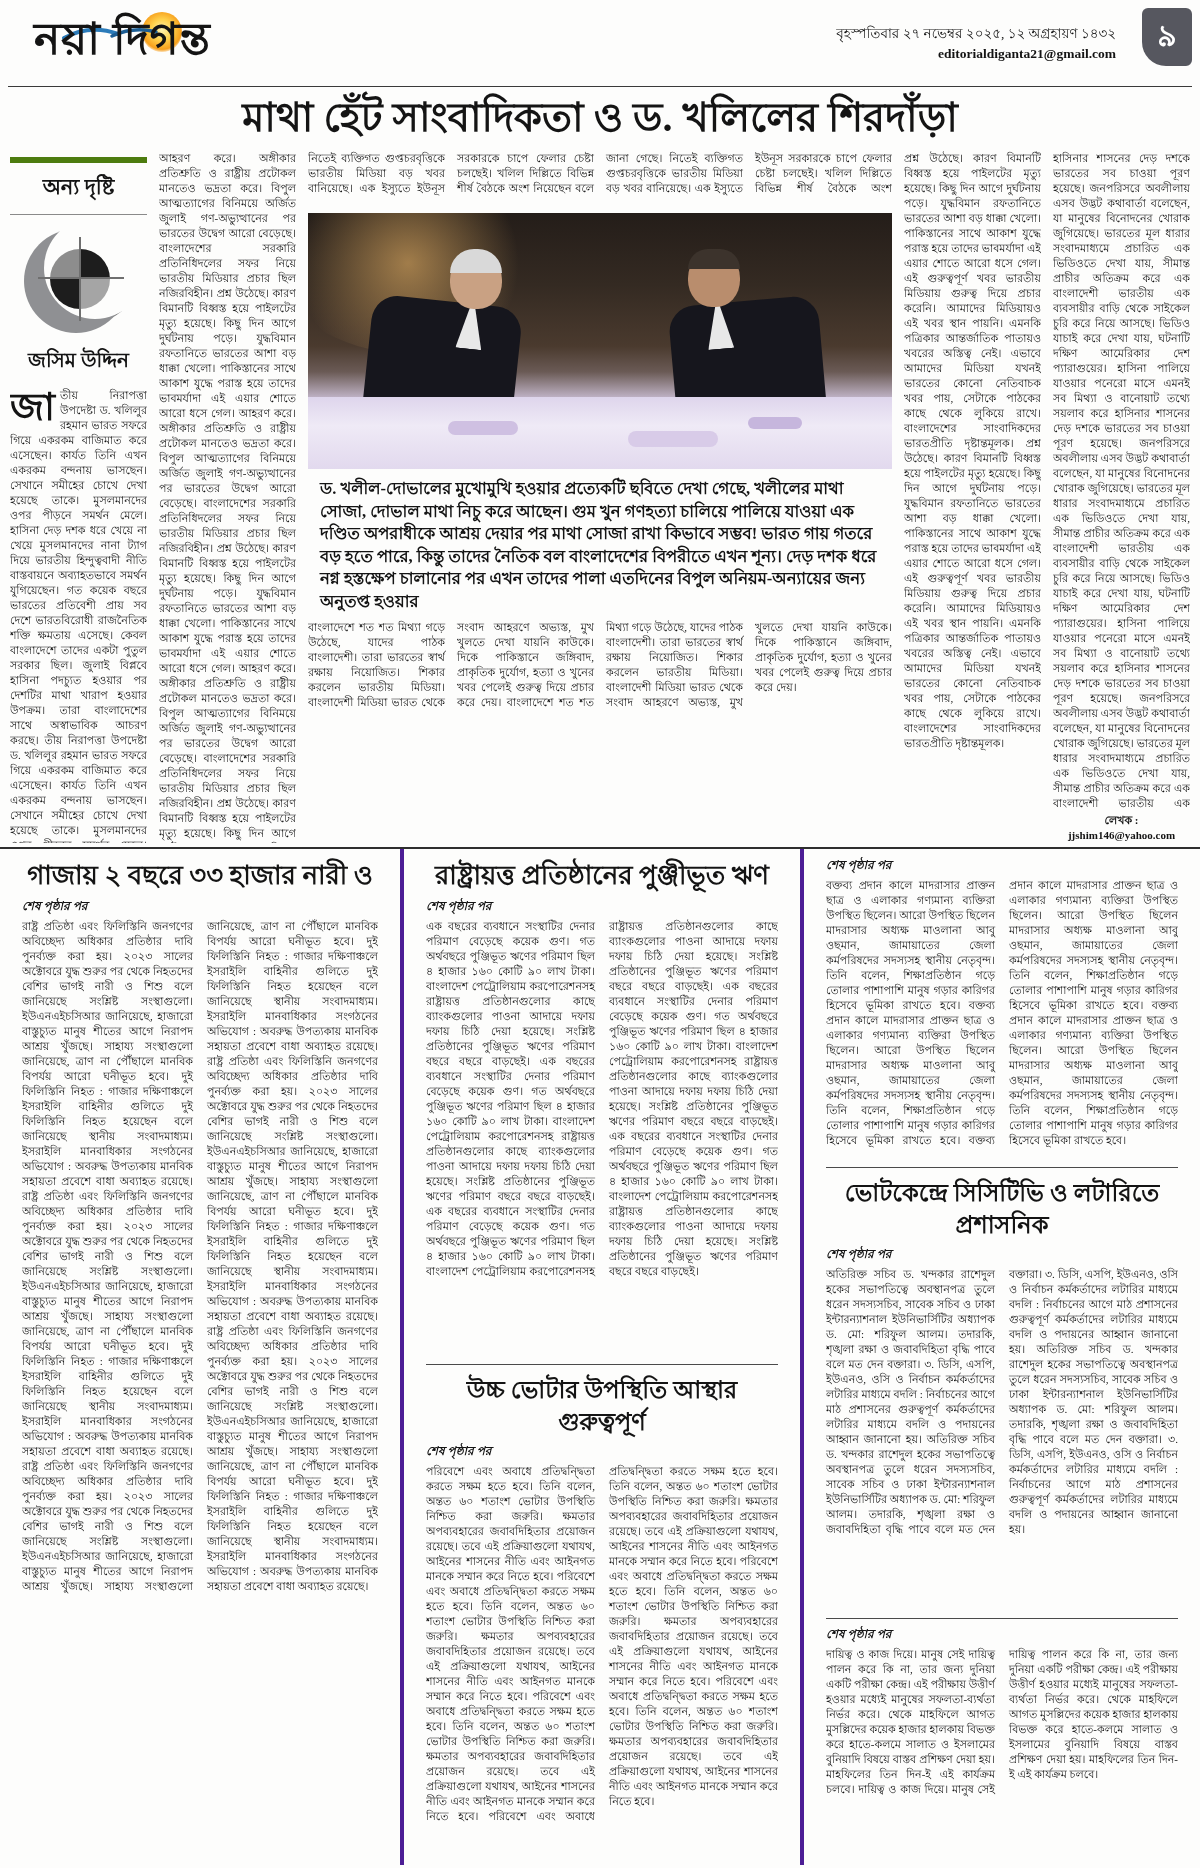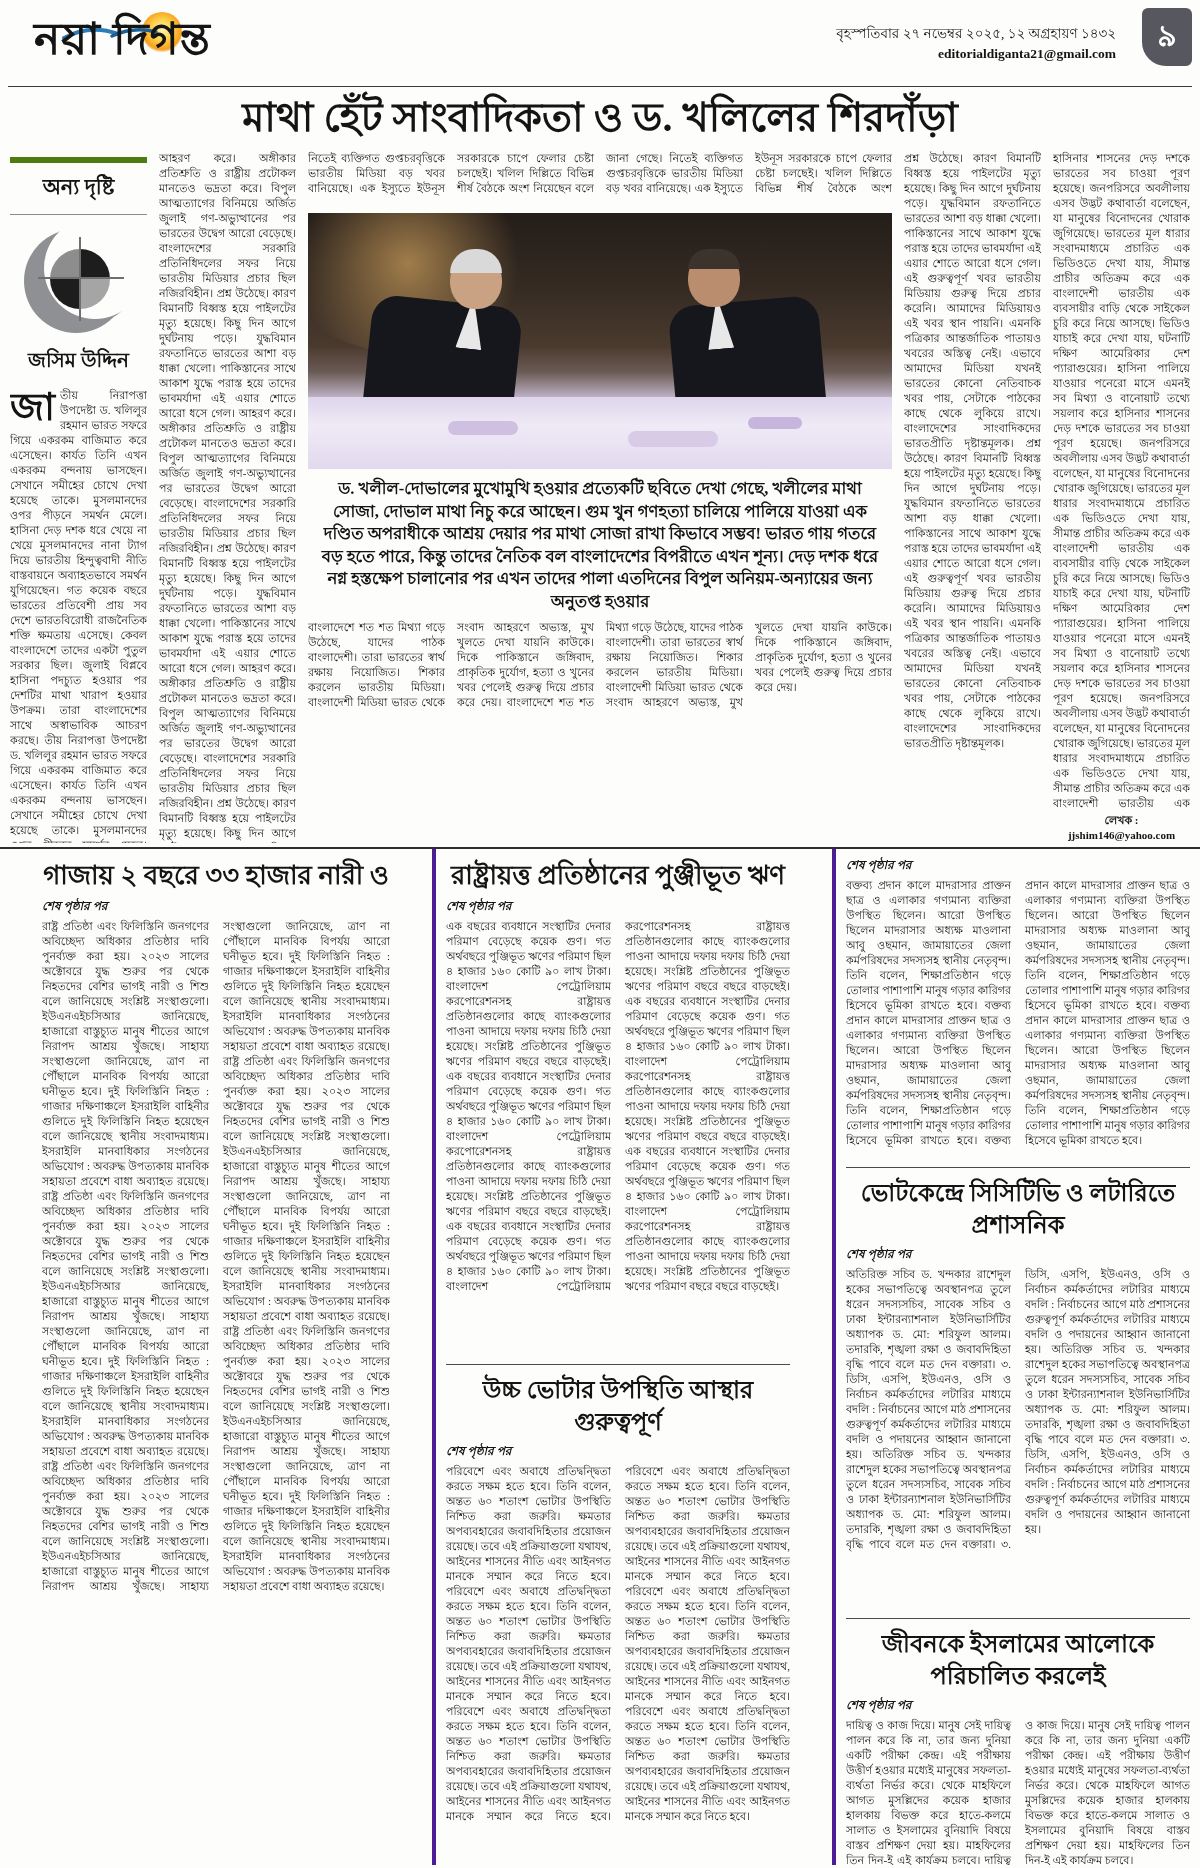--- a/index.html
+++ b/index.html
@@ -48,27 +48,27 @@
     background:radial-gradient(circle,rgba(255,196,110,.55) 0%,rgba(255,196,110,0) 70%);}
   .ph-head{position:absolute;width:52px;height:58px;border-radius:50% 50% 46% 46%;background:#c9a183;}
   .ph-hair{position:absolute;width:52px;height:24px;border-radius:26px 26px 0 0;background:#d9d9d9;}
   .ph-torso{position:absolute;width:150px;height:110px;border-radius:26px 26px 0 0;background:#16161d;}
   .ph-shirt{position:absolute;width:26px;height:52px;background:#e8e8e8;clip-path:polygon(50% 0,100% 100%,0 100%);}
   .ph-table{position:absolute;left:0;right:0;bottom:0;height:72px;
     background:linear-gradient(180deg,#ded5ec 0%,#efeaf6 40%,#e2d9ee 100%);}
   .ph-item1{position:absolute;bottom:34px;left:140px;width:70px;height:14px;border-radius:7px;background:#cfc0e2;}
   .ph-item2{position:absolute;bottom:22px;left:320px;width:90px;height:16px;border-radius:8px;background:#d8cbe8;}
   .ph-item3{position:absolute;bottom:40px;left:440px;width:54px;height:12px;border-radius:6px;background:#c6b6dd;}
-  .caption{font-size:16.5px;line-height:22.5px;font-weight:bold;text-align:center;padding:9px 12px 7px;}
+  .caption{font-size:16.5px;line-height:22.5px;font-weight:bold;text-align:left;padding:9px 12px 7px;}
   .mid-bottom{font-size:11px;line-height:15px;text-align:justify;column-count:4;column-gap:12px;flex:1;overflow:hidden;}
   .writer-block{font-size:11px;line-height:15px;font-weight:bold;text-align:center;padding-top:3px;}
   .writer-block .em{font-weight:bold;}
   
   .section2{border-top:2px solid #2e2e2e;display:grid;grid-template-columns:1fr 1fr 1fr;height:1016px;overflow:hidden;}
-  .region{padding:6px 10px 0;overflow:hidden;display:flex;flex-direction:column;margin-left:32px;}
+  .region{padding:6px 22px 0;overflow:hidden;display:flex;flex-direction:column;}
   .region + .region{border-left:4px solid #4c1d95;}
   .article{display:flex;flex-direction:column;overflow:hidden;}
   .article + .article{border-top:1.5px solid #4a4a4a;margin-top:7px;padding-top:5px;}
   .a-headline{text-align:center;font-weight:bold;font-size:26px;line-height:34px;margin:4px 0 3px;}
   .a-headline.sm{font-size:24px;line-height:32px;}
   .continued{font-weight:bold;font-style:italic;font-size:12px;margin:1px 0 2px;}
   .acols{column-count:2;column-gap:14px;font-size:11px;line-height:15px;text-align:justify;overflow:hidden;}
   .fill{flex:1;}
   .h-gaza{height:938px;}
   .h-loan{height:438px;}
@@ -185,20 +185,19 @@
       <div class="article">
         <div class="continued">শেষ পৃষ্ঠার পর</div>
         <div class="acols h-edu">বক্তব্য প্রদান কালে মাদরাসার প্রাক্তন ছাত্র ও এলাকার গণ্যমান্য ব্যক্তিরা উপস্থিত ছিলেন। আরো উপস্থিত ছিলেন মাদরাসার অধ্যক্ষ মাওলানা আবু ওছমান, জামায়াতের জেলা কর্মপরিষদের সদস্যসহ স্থানীয় নেতৃবৃন্দ। তিনি বলেন, শিক্ষাপ্রতিষ্ঠান গড়ে তোলার পাশাপাশি মানুষ গড়ার কারিগর হিসেবে ভূমিকা রাখতে হবে। বক্তব্য প্রদান কালে মাদরাসার প্রাক্তন ছাত্র ও এলাকার গণ্যমান্য ব্যক্তিরা উপস্থিত ছিলেন। আরো উপস্থিত ছিলেন মাদরাসার অধ্যক্ষ মাওলানা আবু ওছমান, জামায়াতের জেলা কর্মপরিষদের সদস্যসহ স্থানীয় নেতৃবৃন্দ। তিনি বলেন, শিক্ষাপ্রতিষ্ঠান গড়ে তোলার পাশাপাশি মানুষ গড়ার কারিগর হিসেবে ভূমিকা রাখতে হবে। বক্তব্য প্রদান কালে মাদরাসার প্রাক্তন ছাত্র ও এলাকার গণ্যমান্য ব্যক্তিরা উপস্থিত ছিলেন। আরো উপস্থিত ছিলেন মাদরাসার অধ্যক্ষ মাওলানা আবু ওছমান, জামায়াতের জেলা কর্মপরিষদের সদস্যসহ স্থানীয় নেতৃবৃন্দ। তিনি বলেন, শিক্ষাপ্রতিষ্ঠান গড়ে তোলার পাশাপাশি মানুষ গড়ার কারিগর হিসেবে ভূমিকা রাখতে হবে। বক্তব্য প্রদান কালে মাদরাসার প্রাক্তন ছাত্র ও এলাকার গণ্যমান্য ব্যক্তিরা উপস্থিত ছিলেন। আরো উপস্থিত ছিলেন মাদরাসার অধ্যক্ষ মাওলানা আবু ওছমান, জামায়াতের জেলা কর্মপরিষদের সদস্যসহ স্থানীয় নেতৃবৃন্দ। তিনি বলেন, শিক্ষাপ্রতিষ্ঠান গড়ে তোলার পাশাপাশি মানুষ গড়ার কারিগর হিসেবে ভূমিকা রাখতে হবে।</div>
       </div>
       <div class="article">
         <div class="a-headline sm">ভোটকেন্দ্রে সিসিটিভি ও লটারিতে প্রশাসনিক</div>
         <div class="continued">শেষ পৃষ্ঠার পর</div>
         <div class="acols h-cctv">অতিরিক্ত সচিব ড. খন্দকার রাশেদুল হকের সভাপতিত্বে অবস্থানপত্র তুলে ধরেন সদস্যসচিব, সাবেক সচিব ও ঢাকা ইন্টারন্যাশনাল ইউনিভার্সিটির অধ্যাপক ড. মো: শরিফুল আলম। তদারকি, শৃঙ্খলা রক্ষা ও জবাবদিহিতা বৃদ্ধি পাবে বলে মত দেন বক্তারা। ৩. ডিসি, এসপি, ইউএনও, ওসি ও নির্বাচন কর্মকর্তাদের লটারির মাধ্যমে বদলি : নির্বাচনের আগে মাঠ প্রশাসনের গুরুত্বপূর্ণ কর্মকর্তাদের লটারির মাধ্যমে বদলি ও পদায়নের আহ্বান জানানো হয়। অতিরিক্ত সচিব ড. খন্দকার রাশেদুল হকের সভাপতিত্বে অবস্থানপত্র তুলে ধরেন সদস্যসচিব, সাবেক সচিব ও ঢাকা ইন্টারন্যাশনাল ইউনিভার্সিটির অধ্যাপক ড. মো: শরিফুল আলম। তদারকি, শৃঙ্খলা রক্ষা ও জবাবদিহিতা বৃদ্ধি পাবে বলে মত দেন বক্তারা। ৩. ডিসি, এসপি, ইউএনও, ওসি ও নির্বাচন কর্মকর্তাদের লটারির মাধ্যমে বদলি : নির্বাচনের আগে মাঠ প্রশাসনের গুরুত্বপূর্ণ কর্মকর্তাদের লটারির মাধ্যমে বদলি ও পদায়নের আহ্বান জানানো হয়। অতিরিক্ত সচিব ড. খন্দকার রাশেদুল হকের সভাপতিত্বে অবস্থানপত্র তুলে ধরেন সদস্যসচিব, সাবেক সচিব ও ঢাকা ইন্টারন্যাশনাল ইউনিভার্সিটির অধ্যাপক ড. মো: শরিফুল আলম। তদারকি, শৃঙ্খলা রক্ষা ও জবাবদিহিতা বৃদ্ধি পাবে বলে মত দেন বক্তারা। ৩. ডিসি, এসপি, ইউএনও, ওসি ও নির্বাচন কর্মকর্তাদের লটারির মাধ্যমে বদলি : নির্বাচনের আগে মাঠ প্রশাসনের গুরুত্বপূর্ণ কর্মকর্তাদের লটারির মাধ্যমে বদলি ও পদায়নের আহ্বান জানানো হয়।</div>
       </div>
       <div class="article fill">
-        <div class="a-headline sm">জীবনকে ইসলামের আলোকে পরিচালিত করলেই</div>
         <div class="continued">শেষ পৃষ্ঠার পর</div>
         <div class="acols fill">দায়িত্ব ও কাজ দিয়ে। মানুষ সেই দায়িত্ব পালন করে কি না, তার জন্য দুনিয়া একটি পরীক্ষা কেন্দ্র। এই পরীক্ষায় উত্তীর্ণ হওয়ার মধ্যেই মানুষের সফলতা-ব্যর্থতা নির্ভর করে। থেকে মাহফিলে আগত মুসল্লিদের কয়েক হাজার হালকায় বিভক্ত করে হাতে-কলমে সালাত ও ইসলামের বুনিয়াদি বিষয়ে বাস্তব প্রশিক্ষণ দেয়া হয়। মাহফিলের তিন দিন-ই এই কার্যক্রম চলবে। দায়িত্ব ও কাজ দিয়ে। মানুষ সেই দায়িত্ব পালন করে কি না, তার জন্য দুনিয়া একটি পরীক্ষা কেন্দ্র। এই পরীক্ষায় উত্তীর্ণ হওয়ার মধ্যেই মানুষের সফলতা-ব্যর্থতা নির্ভর করে। থেকে মাহফিলে আগত মুসল্লিদের কয়েক হাজার হালকায় বিভক্ত করে হাতে-কলমে সালাত ও ইসলামের বুনিয়াদি বিষয়ে বাস্তব প্রশিক্ষণ দেয়া হয়। মাহফিলের তিন দিন-ই এই কার্যক্রম চলবে।</div>
       </div>
     </div>
 
   </div>
 </div>
 
 </body></html>

